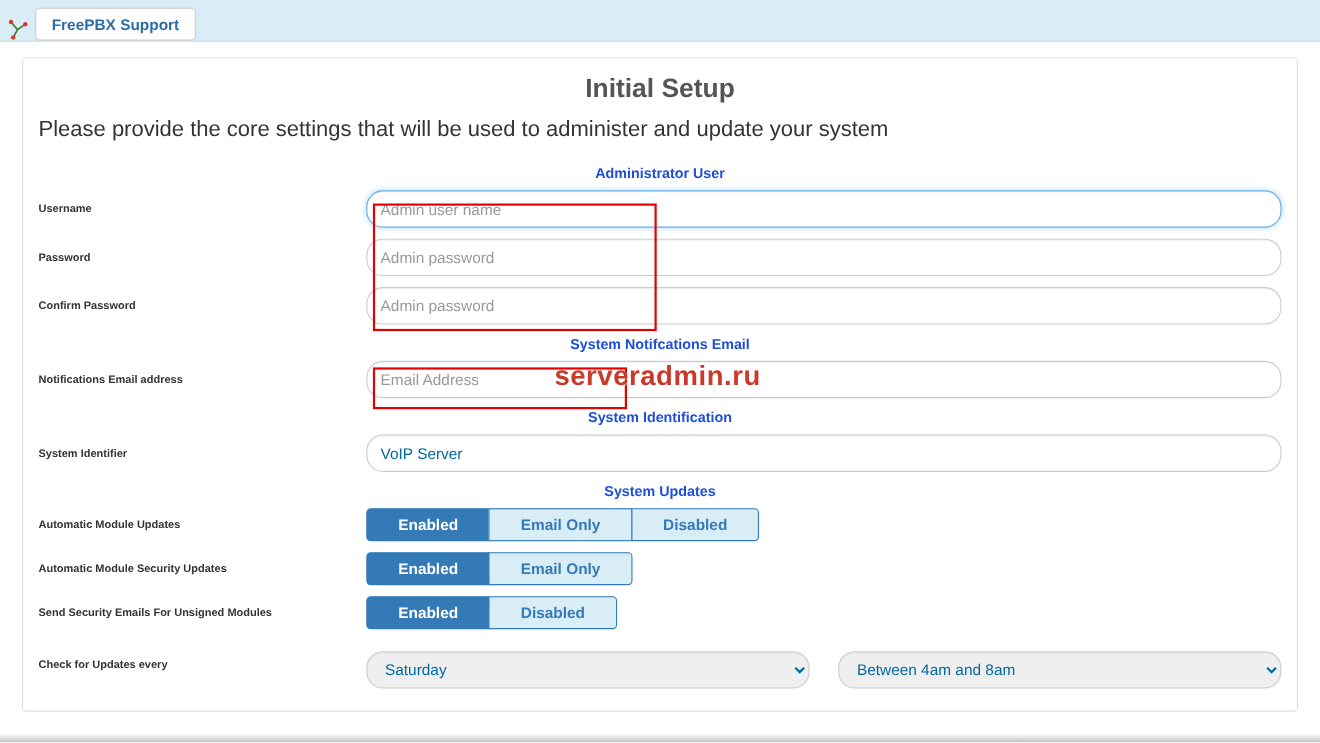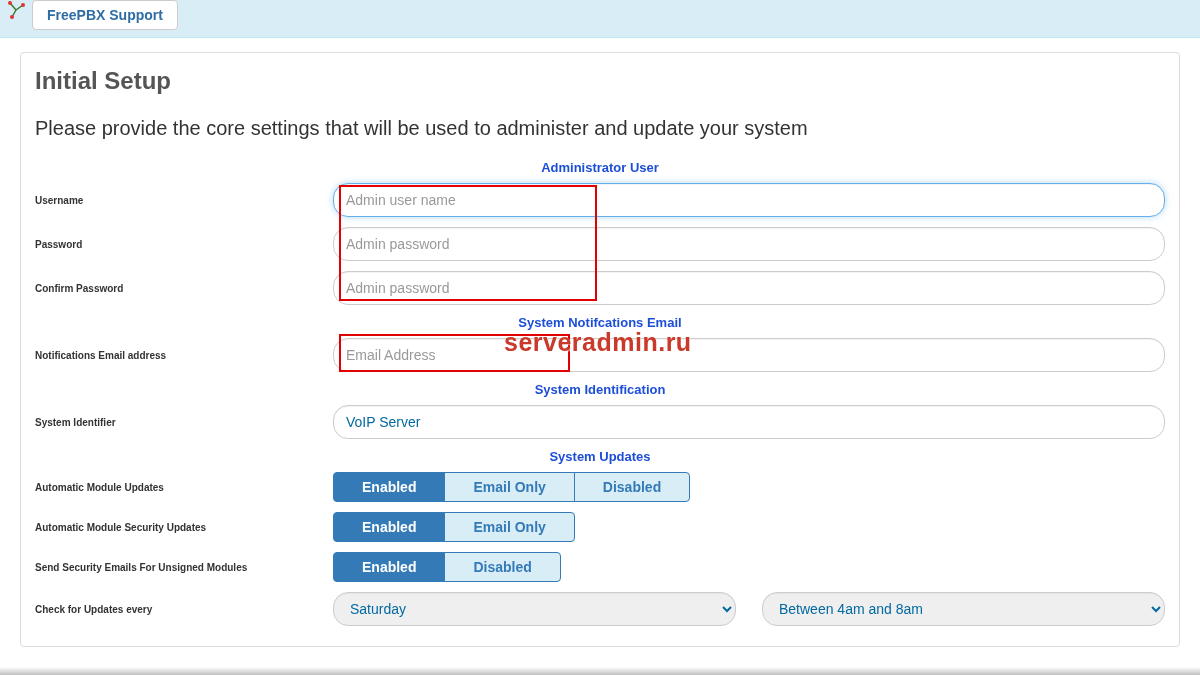--- a/index.html
+++ b/index.html
@@ -11,21 +11,21 @@
     width: 1200px;
     height: 675px;
     overflow: hidden;
     position: relative;
   }
   .topbar {
     background: #d9edf7;
     border-bottom: 1px solid #bce8f1;
     height: 38px;
     display: flex;
-    align-items: flex-start;
+    align-items: flex-end;
     padding-left: 4px;
   }
   .logo-icon {
     width: 20px; height: 20px;
     margin-right: 6px;
     margin-left: 2px;
     display: inline-block;
   }
   .support-btn {
     background: #fff;
@@ -50,25 +50,25 @@
     padding: 10px 14px;
     color: #555;
     border-top-left-radius: 4px;
     border-top-right-radius: 4px;
     font-size: 15px;
   }
   .panel-body {
     padding: 14px 14px 10px 14px;
   }
   h2.page-title {
-    text-align: left;
+    text-align: center;
     font-size: 24px;
     font-weight: 700;
     color: #555;
-    margin-bottom: 22px;
+    margin-bottom: 12px;
   }
   .instructions {
     font-size: 20px;
     color: #333;
     margin-bottom: 20px;
   }
   .section-title {
     text-align: center;
     font-size: 13px;
     font-weight: 700;
@@ -114,21 +114,21 @@
     padding: 6px 28px;
     font-size: 14px;
     font-weight: 700;
     cursor: pointer;
     margin-left: -1px;
   }
   .btn-group .btn:first-child { border-radius: 4px 0 0 4px; margin-left: 0; }
   .btn-group .btn:last-child  { border-radius: 0 4px 4px 0; }
   .btn-primary { background: #337ab7; color: #fff; }
   .btn-default { background: #d9edf7; color: #337ab7; }
-  .two-col { display: flex; gap: 26px; }
+  .two-col { display: flex; gap: 26px; margin-top: 10px; }
   .two-col .select { flex: 1; }
   .select {
     appearance: auto;
     background: #efefef;
   }
   
   .redbox {
     position: absolute;
     border: 2px solid #e30000;
     pointer-events: none;

